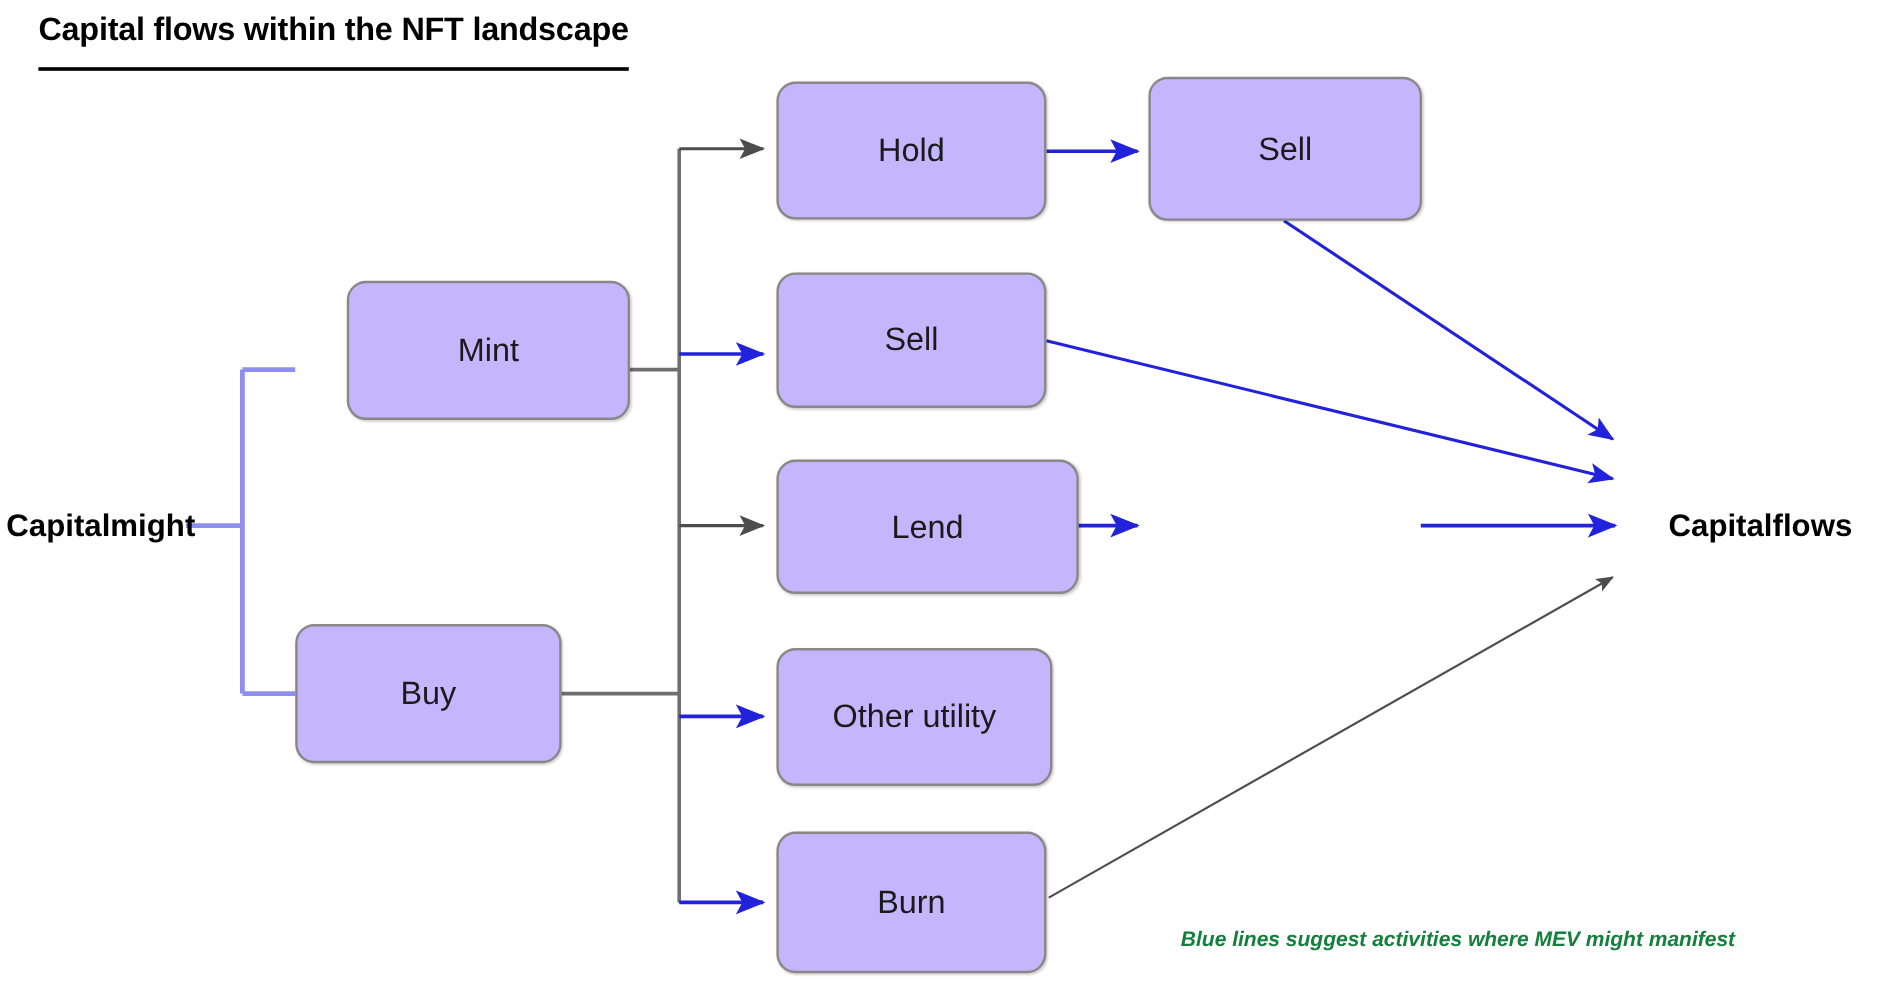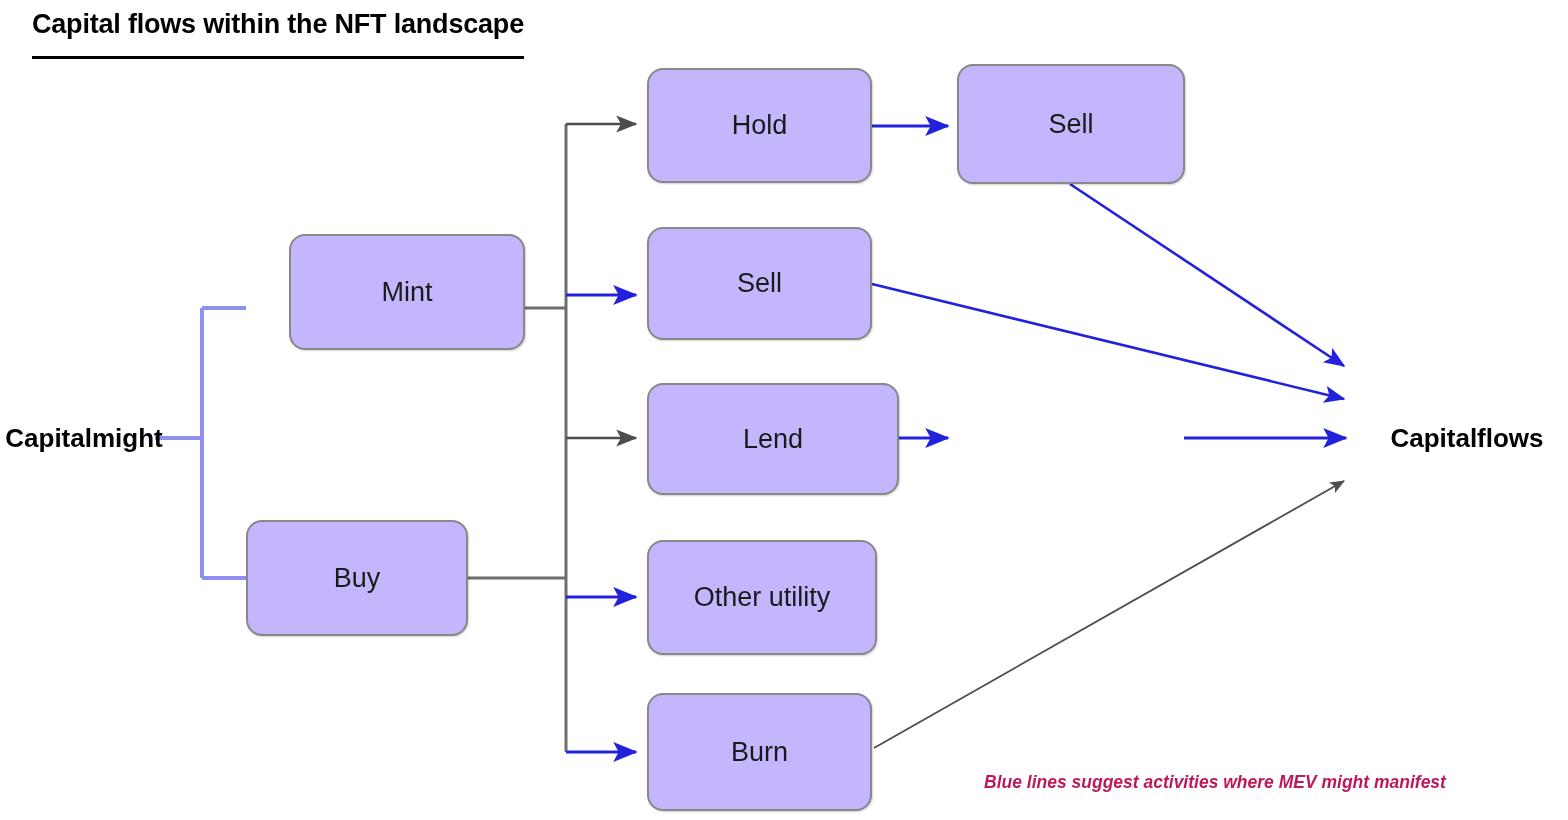--- a/index.html
+++ b/index.html
@@ -65,21 +65,21 @@
     line-height: 1.22;
     display: flex;
     align-items: center;
     justify-content: center;
   }
   .caption {
     position: absolute;
     font-size: 17.5px;
     font-style: italic;
     font-weight: bold;
-    color: #be185d;
+    color: #15803d;
     white-space: nowrap;
   }
 </style>
 </head>
 <body>
 
 <div id="stage">
 
   <div class="title">Capital flows within the NFT landscape</div>
 

